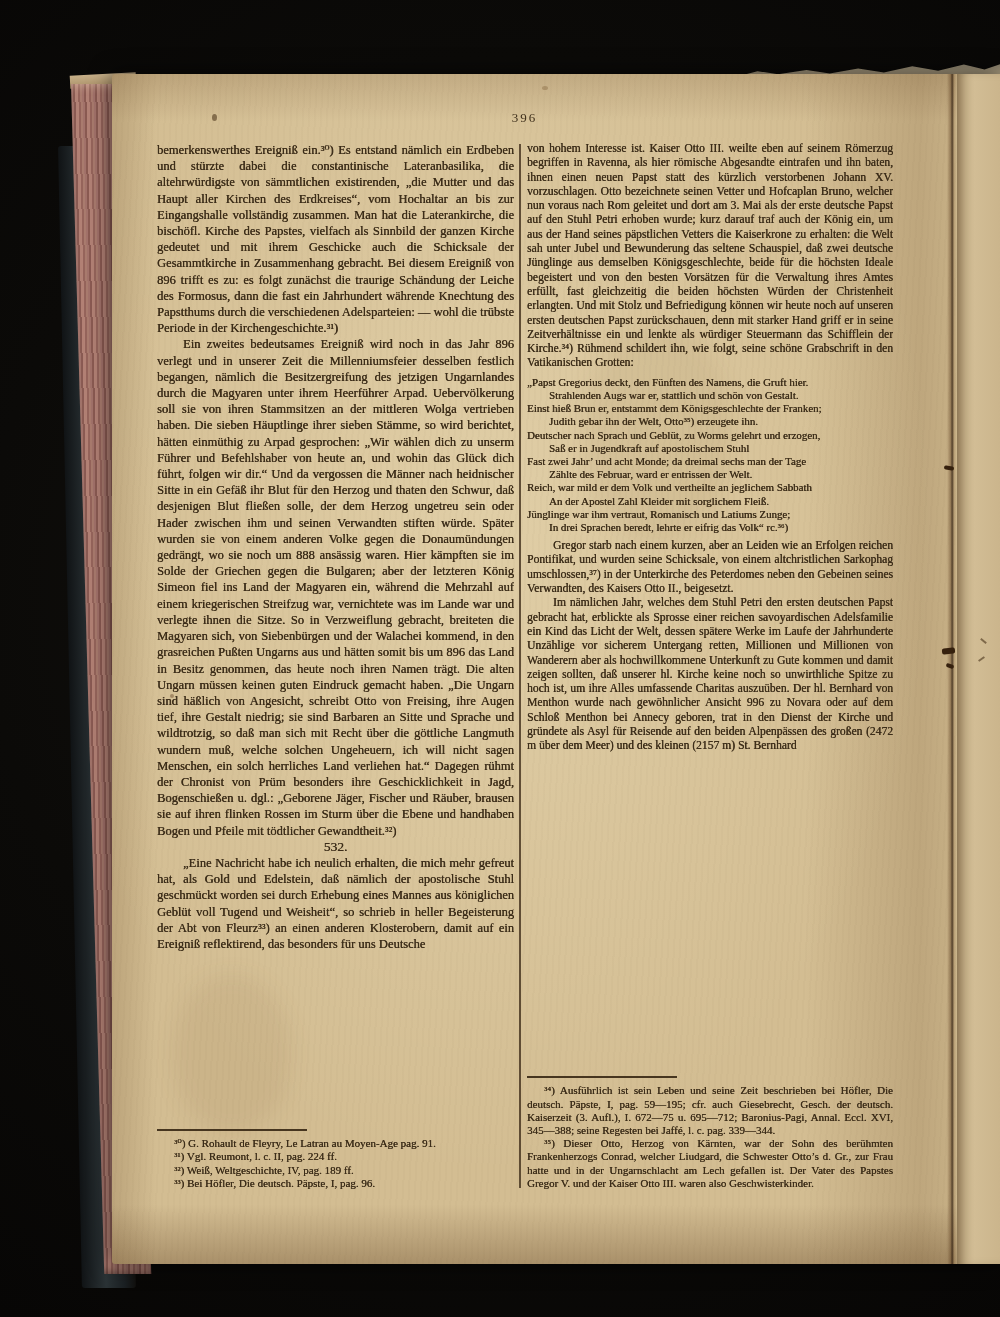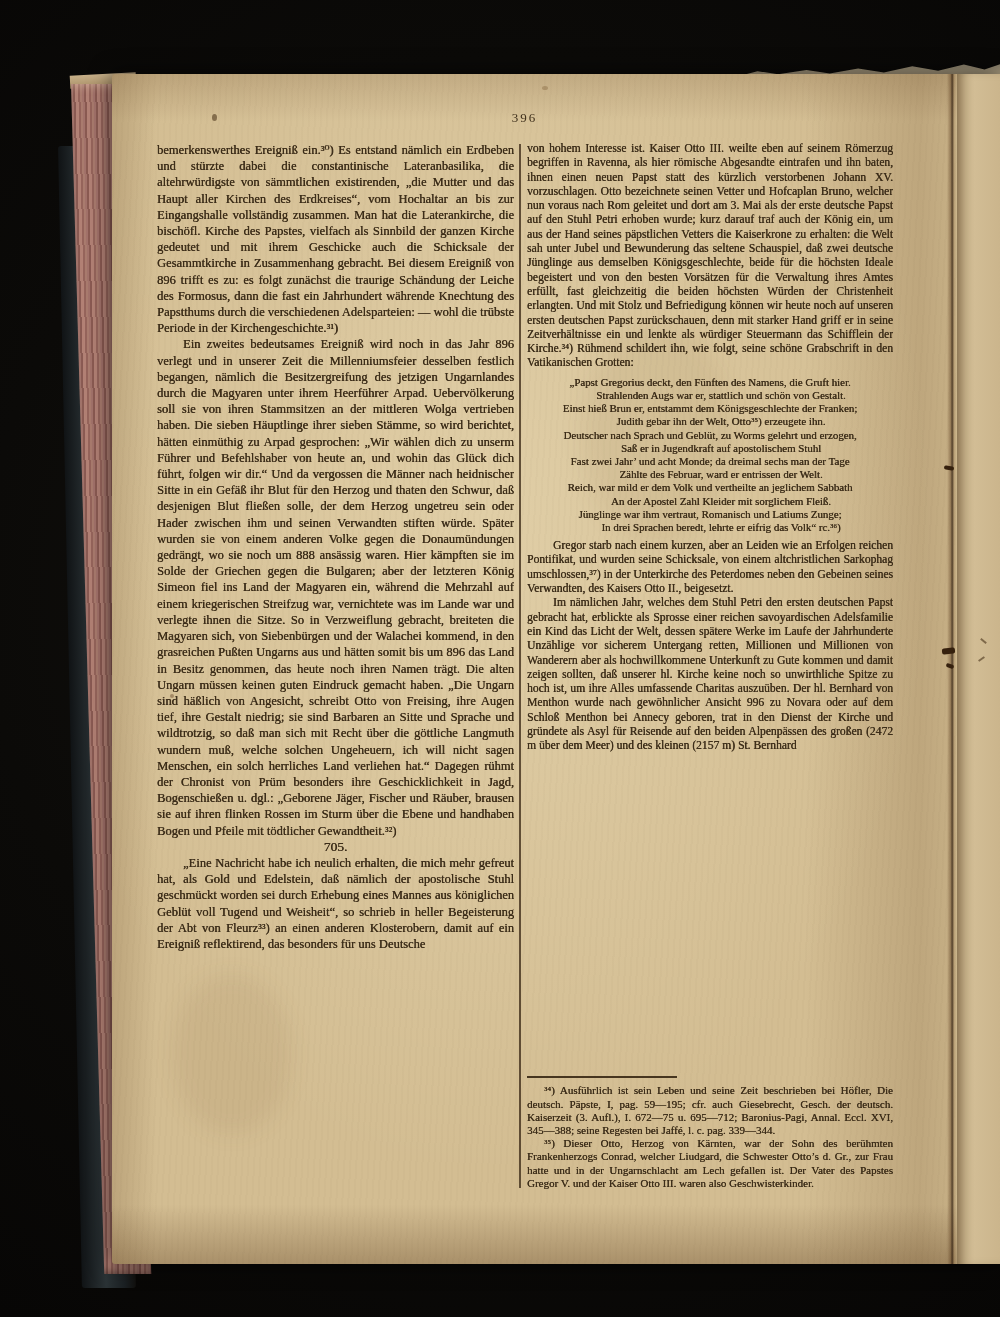--- a/index.html
+++ b/index.html
@@ -84,21 +84,21 @@
     flex:1 1 auto;overflow:hidden;text-align:justify;
     text-shadow:0.3px 0 0 currentColor;
     hyphens:auto;-webkit-hyphens:auto;
   }
   .col.left .body{font-size:12.5px;line-height:16.2px;}
   .col.right .body{font-size:11.6px;line-height:14.3px;}
   .body p{margin:0;}
   .body p.indent{text-indent:26px;}
   .heading996{text-align:center;font-size:13.5px;margin:9px 0 7px;text-indent:0 !important;}
   .epitaph{margin:5px 0 5px;font-size:10.9px;line-height:13.2px;}
-  .epitaph div{white-space:nowrap;overflow:hidden;text-align:center;}
+  .epitaph div{white-space:nowrap;overflow:hidden;text-align:left;}
   .epitaph div:nth-child(even){padding-left:22px;}
   .footnotes{
     flex:0 0 auto;font-size:11px;line-height:13.2px;text-align:justify;
     text-shadow:0.2px 0 0 currentColor;
   }
   .fnrule{width:150px;border:none;border-top:2px solid #46351f;margin:0 0 6px 0;}
   .footnotes p{margin:0;text-indent:17px;}
 </style>
 </head>
 <body>
@@ -119,22 +119,29 @@
     <div class="speck c"></div>
 
     <div class="pagenum">396</div>
 
     <div class="col-divider"></div>
 
     <div class="col left">
       <div class="body">
         <p>bemerkenswerthes Ereigniß ein.³⁰)  Es entstand nämlich ein Erdbeben und stürzte dabei die constantinische Lateranbasilika, die altehrwürdigste von sämmtlichen existirenden, „die Mutter und das Haupt aller Kirchen des Erdkreises“, vom Hochaltar an bis zur Eingangshalle vollständig zusammen.  Man hat die Laterankirche, die bischöfl. Kirche des Papstes, vielfach als Sinnbild der ganzen Kirche gedeutet und mit ihrem Geschicke auch die Schicksale der Gesammtkirche in Zusammenhang gebracht.  Bei diesem Ereigniß von 896 trifft es zu: es folgt zunächst die traurige Schändung der Leiche des Formosus, dann die fast ein Jahrhundert währende Knechtung des Papstthums durch die verschiedenen Adelsparteien: — wohl die trübste Periode in der Kirchengeschichte.³¹)</p>
         <p class="indent">Ein zweites bedeutsames Ereigniß wird noch in das Jahr 896 verlegt und in unserer Zeit die Millenniumsfeier desselben festlich begangen, nämlich die Besitzergreifung des jetzigen Ungarnlandes durch die Magyaren unter ihrem Heerführer Arpad.  Uebervölkerung soll sie von ihren Stammsitzen an der mittleren Wolga vertrieben haben.  Die sieben Häuptlinge ihrer sieben Stämme, so wird berichtet, hätten einmüthig zu Arpad gesprochen: „Wir wählen dich zu unserm Führer und Befehlshaber von heute an, und wohin das Glück dich führt, folgen wir dir.“  Und da vergossen die Männer nach heidnischer Sitte in ein Gefäß ihr Blut für den Herzog und thaten den Schwur, daß desjenigen Blut fließen solle, der dem Herzog ungetreu sein oder Hader zwischen ihm und seinen Verwandten stiften würde.  Später wurden sie von einem anderen Volke gegen die Donaumündungen gedrängt, wo sie noch um 888 ansässig waren.  Hier kämpften sie im Solde der Griechen gegen die Bulgaren; aber der letzteren König Simeon fiel ins Land der Magyaren ein, während die Mehrzahl auf einem kriegerischen Streifzug war, vernichtete was im Lande war und verlegte ihnen die Sitze. So in Verzweiflung gebracht, breiteten die Magyaren sich, von Siebenbürgen und der Walachei kommend, in den grasreichen Pußten Ungarns aus und hätten somit bis um 896 das Land in Besitz genommen, das heute noch ihren Namen trägt.  Die alten Ungarn müssen keinen guten Eindruck gemacht haben.  „Die Ungarn sind häßlich von Angesicht, schreibt Otto von Freising, ihre Augen tief, ihre Gestalt niedrig; sie sind Barbaren an Sitte und Sprache und wildtrotzig, so daß man sich mit Recht über die göttliche Langmuth wundern muß, welche solchen Ungeheuern, ich will nicht sagen Menschen, ein solch herrliches Land verliehen hat.“  Dagegen rühmt der Chronist von Prüm besonders ihre Geschicklichkeit in Jagd, Bogenschießen u. dgl.: „Geborene Jäger, Fischer und Räuber, brausen sie auf ihren flinken Rossen im Sturm über die Ebene und handhaben Bogen und Pfeile mit tödtlicher Gewandtheit.³²)</p>
-        <p class="heading996">705.</p>
+        <p class="heading996">532.</p>
         <p class="indent">„Eine Nachricht habe ich neulich erhalten, die mich mehr gefreut hat, als Gold und Edelstein, daß nämlich der apostolische Stuhl geschmückt worden sei durch Erhebung eines Mannes aus königlichen Geblüt voll Tugend und Weisheit“, so schrieb in heller Begeisterung der Abt von Fleurz³³) an einen anderen Klosterobern, damit auf ein Ereigniß reflektirend, das besonders für uns Deutsche</p>
+      </div>
+      <div class="footnotes">
+        <hr class="fnrule">
+        <p>³⁰) G. Rohault de Fleyry, Le Latran au Moyen-Age pag. 91.</p>
+        <p>³¹) Vgl. Reumont, l. c. II, pag. 224 ff.</p>
+        <p>³²) Weiß, Weltgeschichte, IV, pag. 189 ff.</p>
+        <p>³³) Bei Höfler, Die deutsch. Päpste, I, pag. 96.</p>
       </div>
     </div>
 
     <div class="col right">
       <div class="body">
         <p>von hohem Interesse ist.  Kaiser Otto III. weilte eben auf seinem Römerzug begriffen in Ravenna, als hier römische Abgesandte eintrafen und ihn baten, ihnen einen neuen Papst statt des kürzlich verstorbenen Johann XV. vorzuschlagen.  Otto bezeichnete seinen Vetter und Hofcaplan Bruno, welcher nun voraus nach Rom geleitet und dort am 3. Mai als der erste deutsche Papst auf den Stuhl Petri erhoben wurde; kurz darauf traf auch der König ein, um aus der Hand seines päpstlichen Vetters die Kaiserkrone zu erhalten: die Welt sah unter Jubel und Bewunderung das seltene Schauspiel, daß zwei deutsche Jünglinge aus demselben Königsgeschlechte, beide für die höchsten Ideale begeistert und von den besten Vorsätzen für die Verwaltung ihres Amtes erfüllt, fast gleichzeitig die beiden höchsten Würden der Christenheit erlangten.  Und mit Stolz und Befriedigung können wir heute noch auf unseren ersten deutschen Papst zurückschauen, denn mit starker Hand griff er in seine Zeitverhältnisse ein und lenkte als würdiger Steuermann das Schifflein der Kirche.³⁴)  Rühmend schildert ihn, wie folgt, seine schöne Grabschrift in den Vatikanischen Grotten:</p>
         <div class="epitaph">
           <div>„Papst Gregorius deckt, den Fünften des Namens, die Gruft hier.</div>
           <div>Strahlenden Augs war er, stattlich und schön von Gestalt.</div>
           <div>Einst hieß Brun er, entstammt dem Königsgeschlechte der Franken;</div>

